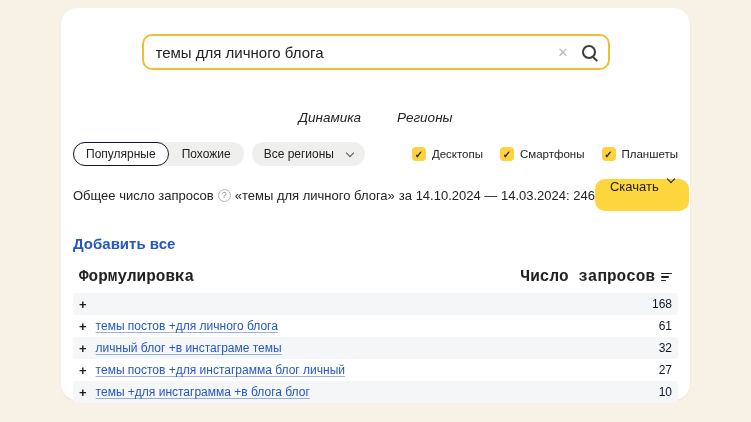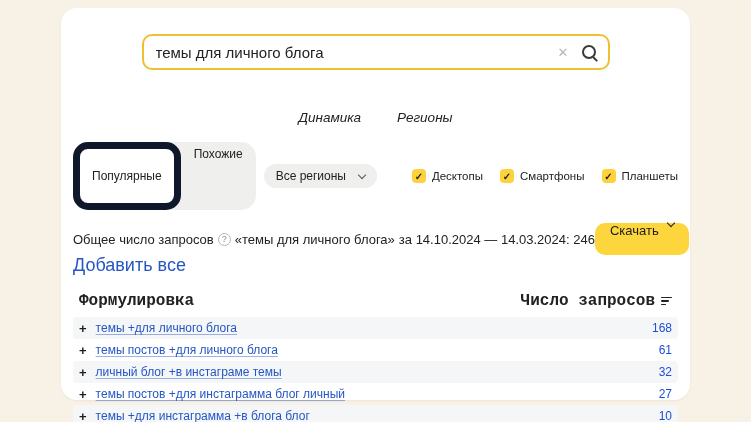--- a/index.html
+++ b/index.html
@@ -25,58 +25,58 @@
   
   .tabs { display:flex; justify-content:center; gap:36px; margin-top:40px; font-size:13.5px;font-style:italic; }
   .tab { cursor:pointer; color:#222; }
   .tab.active { font-weight:700; text-decoration:underline; text-underline-offset:7px; text-decoration-thickness:2px; }
 
   
   .filter-row { display:flex; align-items:center; justify-content:space-between; margin-top:17px; }
   .left-filters { display:flex; gap:8px; align-items:center; }
   .segmented { display:flex; background:#efefee; border-radius:15px; }
   .segment { padding:5px 13px; font-size:12px; border-radius:15px; cursor:pointer; color:#222; }
-  .segment.active { background:#fff; border:7px solid #0f172a; padding:20px 12px; }
+  .segment.active { background:#fff; border:1px solid #0f172a; padding:4px 12px; }
   .region-pill { background:#efefee; border-radius:15px; padding:5px 12px; font-size:12px;
                  display:flex; align-items:center; gap:13px; cursor:pointer; }
   .chevron { width:6px; height:6px; border-right:1.6px solid #555; border-bottom:1.6px solid #555;
              transform:rotate(45deg); margin-top:-3px; }
   .checkbox-group { display:flex; gap:17px; }
   .checkbox-item { display:flex; align-items:center; gap:6px; font-size:11.5px; cursor:pointer; }
   .checkbox { width:14px; height:14px; background:#fdd23c; border-radius:4px; display:flex;
               align-items:center; justify-content:center; font-size:10px; font-weight:700; color:#1d1d1d; }
 
   
   .summary-row { display:flex; align-items:center; justify-content:space-between; margin-top:13px; }
   .summary-text { display:flex; align-items:center; gap:4px; font-size:13px; flex-wrap:nowrap; white-space:nowrap; }
   .help-icon { width:13px; height:13px; border:1px solid #b5b5b5; border-radius:50%; color:#8f8f8f;
                font-size:9px; display:inline-flex; align-items:center; justify-content:center; cursor:pointer; }
   .download-btn { background:#fdd53c; border:none; border-radius:10px; height:32px; padding:0 15px;
                   display:flex; align-items:flex-start; gap:9px; font-size:13px; font-weight:500; color:#1d1d1d;
                   cursor:pointer; font-family:"Liberation Sans", sans-serif; }
   .download-btn .chevron { border-color:#1d1d1d; }
 
   
-  .add-all { font-size:18px; font-weight:400; color:#2456c4; cursor:pointer; width:max-content; }
+  .add-all { margin-top:24px; font-size:15px; font-weight:700; color:#2456c4; cursor:pointer; width:max-content; }
 
   
   .table { margin-top:9px; }
   .table-header { display:flex; align-items:flex-start; justify-content:space-between; padding:7px 6px; font-size:16px; font-weight:700;font-family:Liberation Mono, monospace; }
   .header-right { display:flex; align-items:center; gap:6px; cursor:pointer; }
   .sort-icon { display:inline-flex; flex-direction:column; gap:2px; }
   .sort-icon i { display:block; height:1.6px; background:#222; border-radius:1px; }
   .sort-icon i:nth-child(1){ width:11px; } .sort-icon i:nth-child(2){ width:8px; } .sort-icon i:nth-child(3){ width:5px; }
   .rows .row { display:flex; align-items:center; justify-content:space-between; height:22px;
                padding:0 6px; font-size:12px; border-radius:4px; }
   .rows .row:nth-child(odd) { background:#f5f6f7; }
   .phrase-cell { display:flex; align-items:center; gap:9px; }
   .plus-btn { color:#1d1d1d; font-weight:700; font-size:13px; cursor:pointer; line-height:1; }
   .phrase-link { color:#2456c4; cursor:pointer; text-decoration:underline;
                  text-decoration-color:rgba(36,86,196,.45); text-decoration-thickness:1px; text-underline-offset:2px; }
-  .count { color:#1d4ed8; }
+  .count { color:#0f172a; }
 </style>
 </head>
 <body>
 
 <div class="page">
   <div class="card">
 
     <div class="search-box">
       <input class="search-input" type="text" value="темы для личного блога" style="">
       <span class="clear-btn">✕</span>
@@ -139,21 +139,20 @@
               <i></i>
               <i></i>
               <i></i>
             </span>
         </span>
       </div>
       <div class="rows">
         <div class="row">
           <span class="phrase-cell">
             <span class="plus-btn">+</span>
-            <span class="phrase-link">темы +для личного блога</span>
           </span>
           <span class="count">168</span>
         </div>
         <div class="row">
           <span class="phrase-cell">
             <span class="plus-btn">+</span>
             <span class="phrase-link">темы постов +для личного блога</span>
           </span>
           <span class="count">61</span>
         </div>

